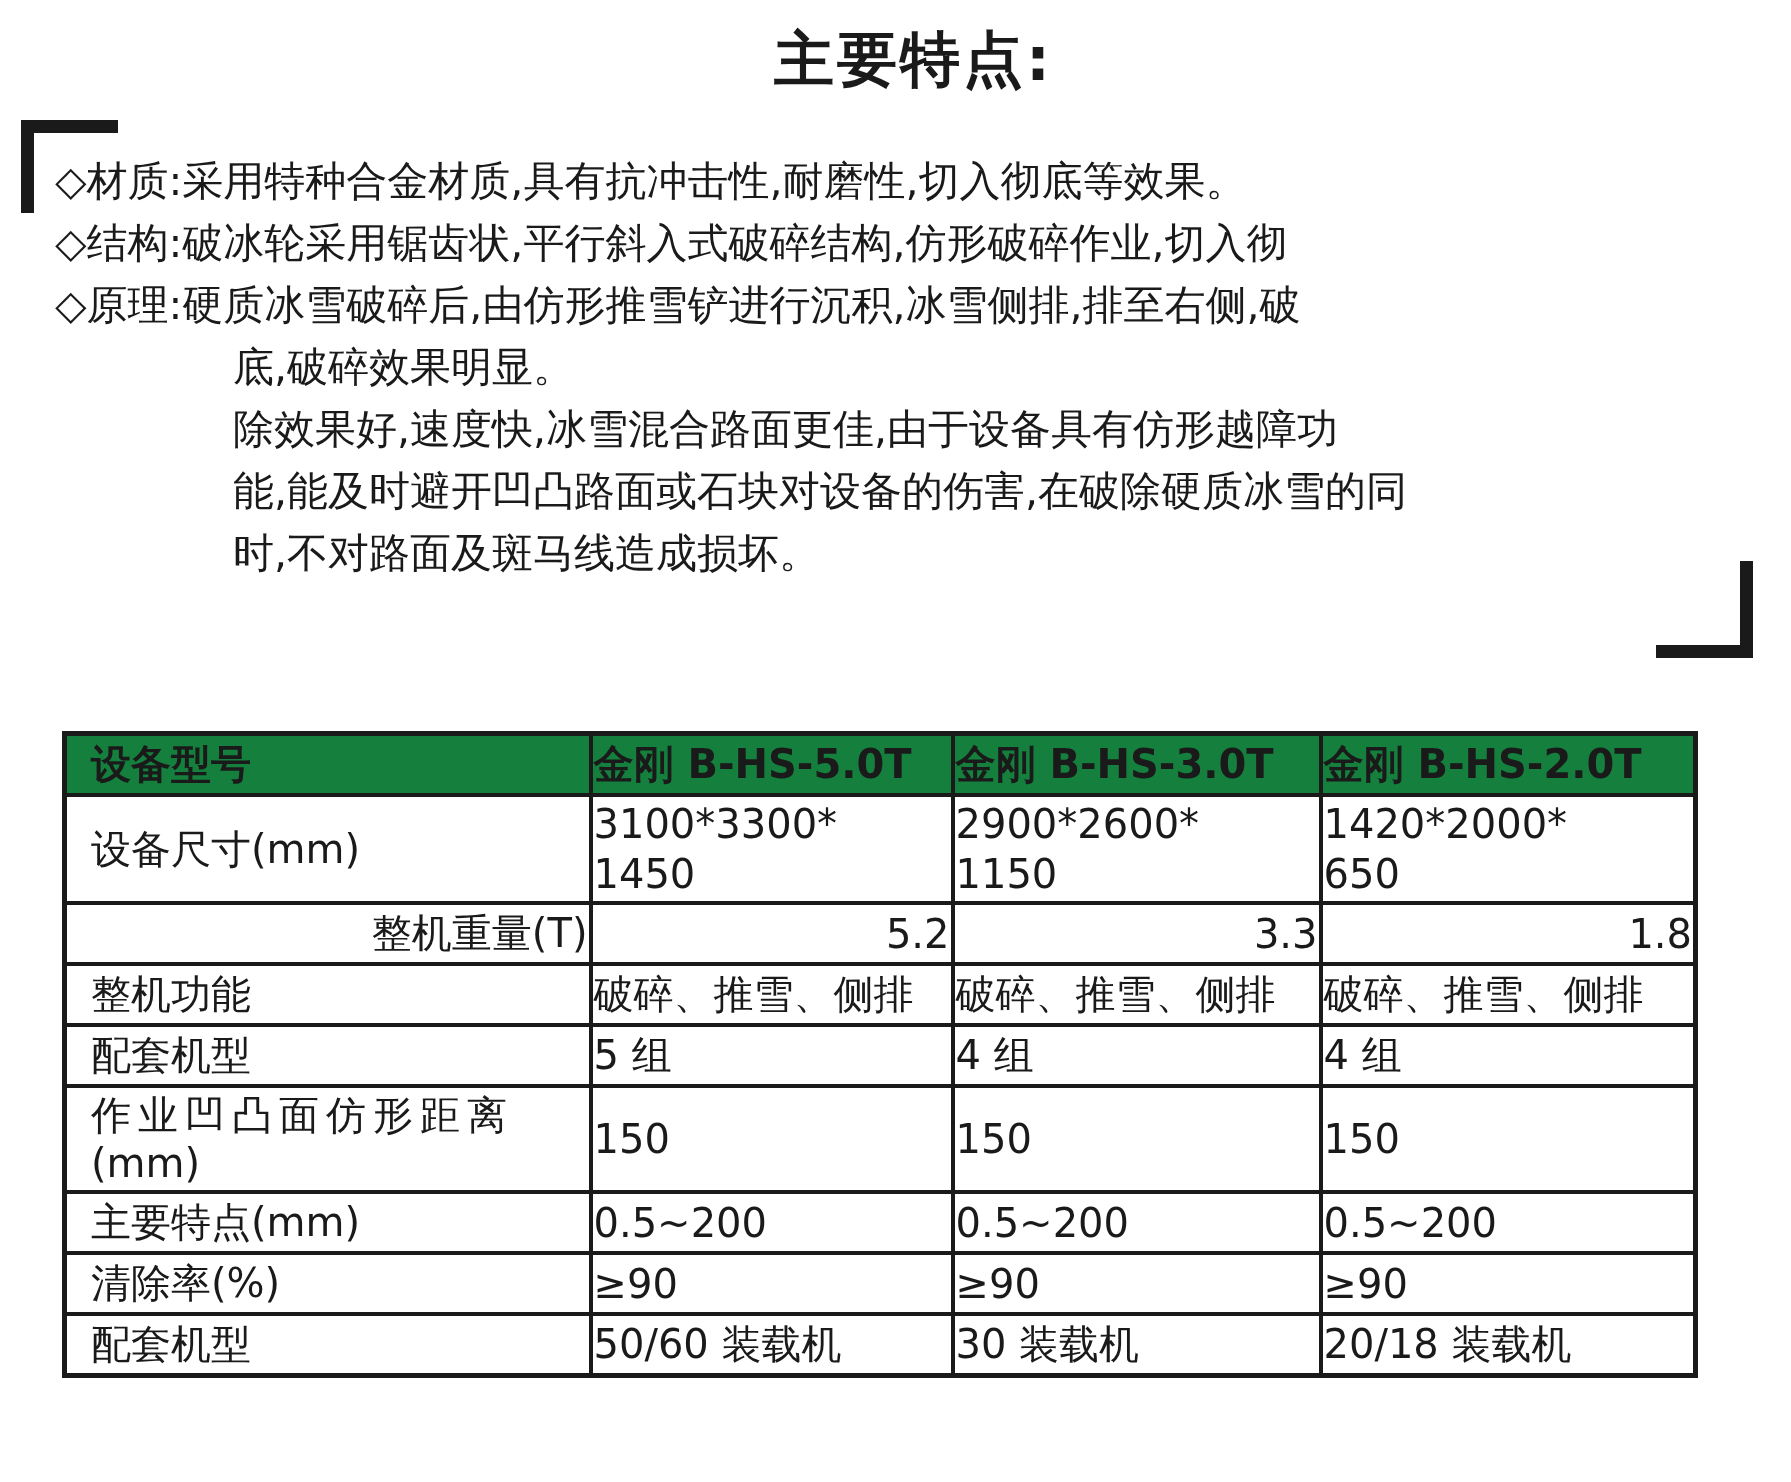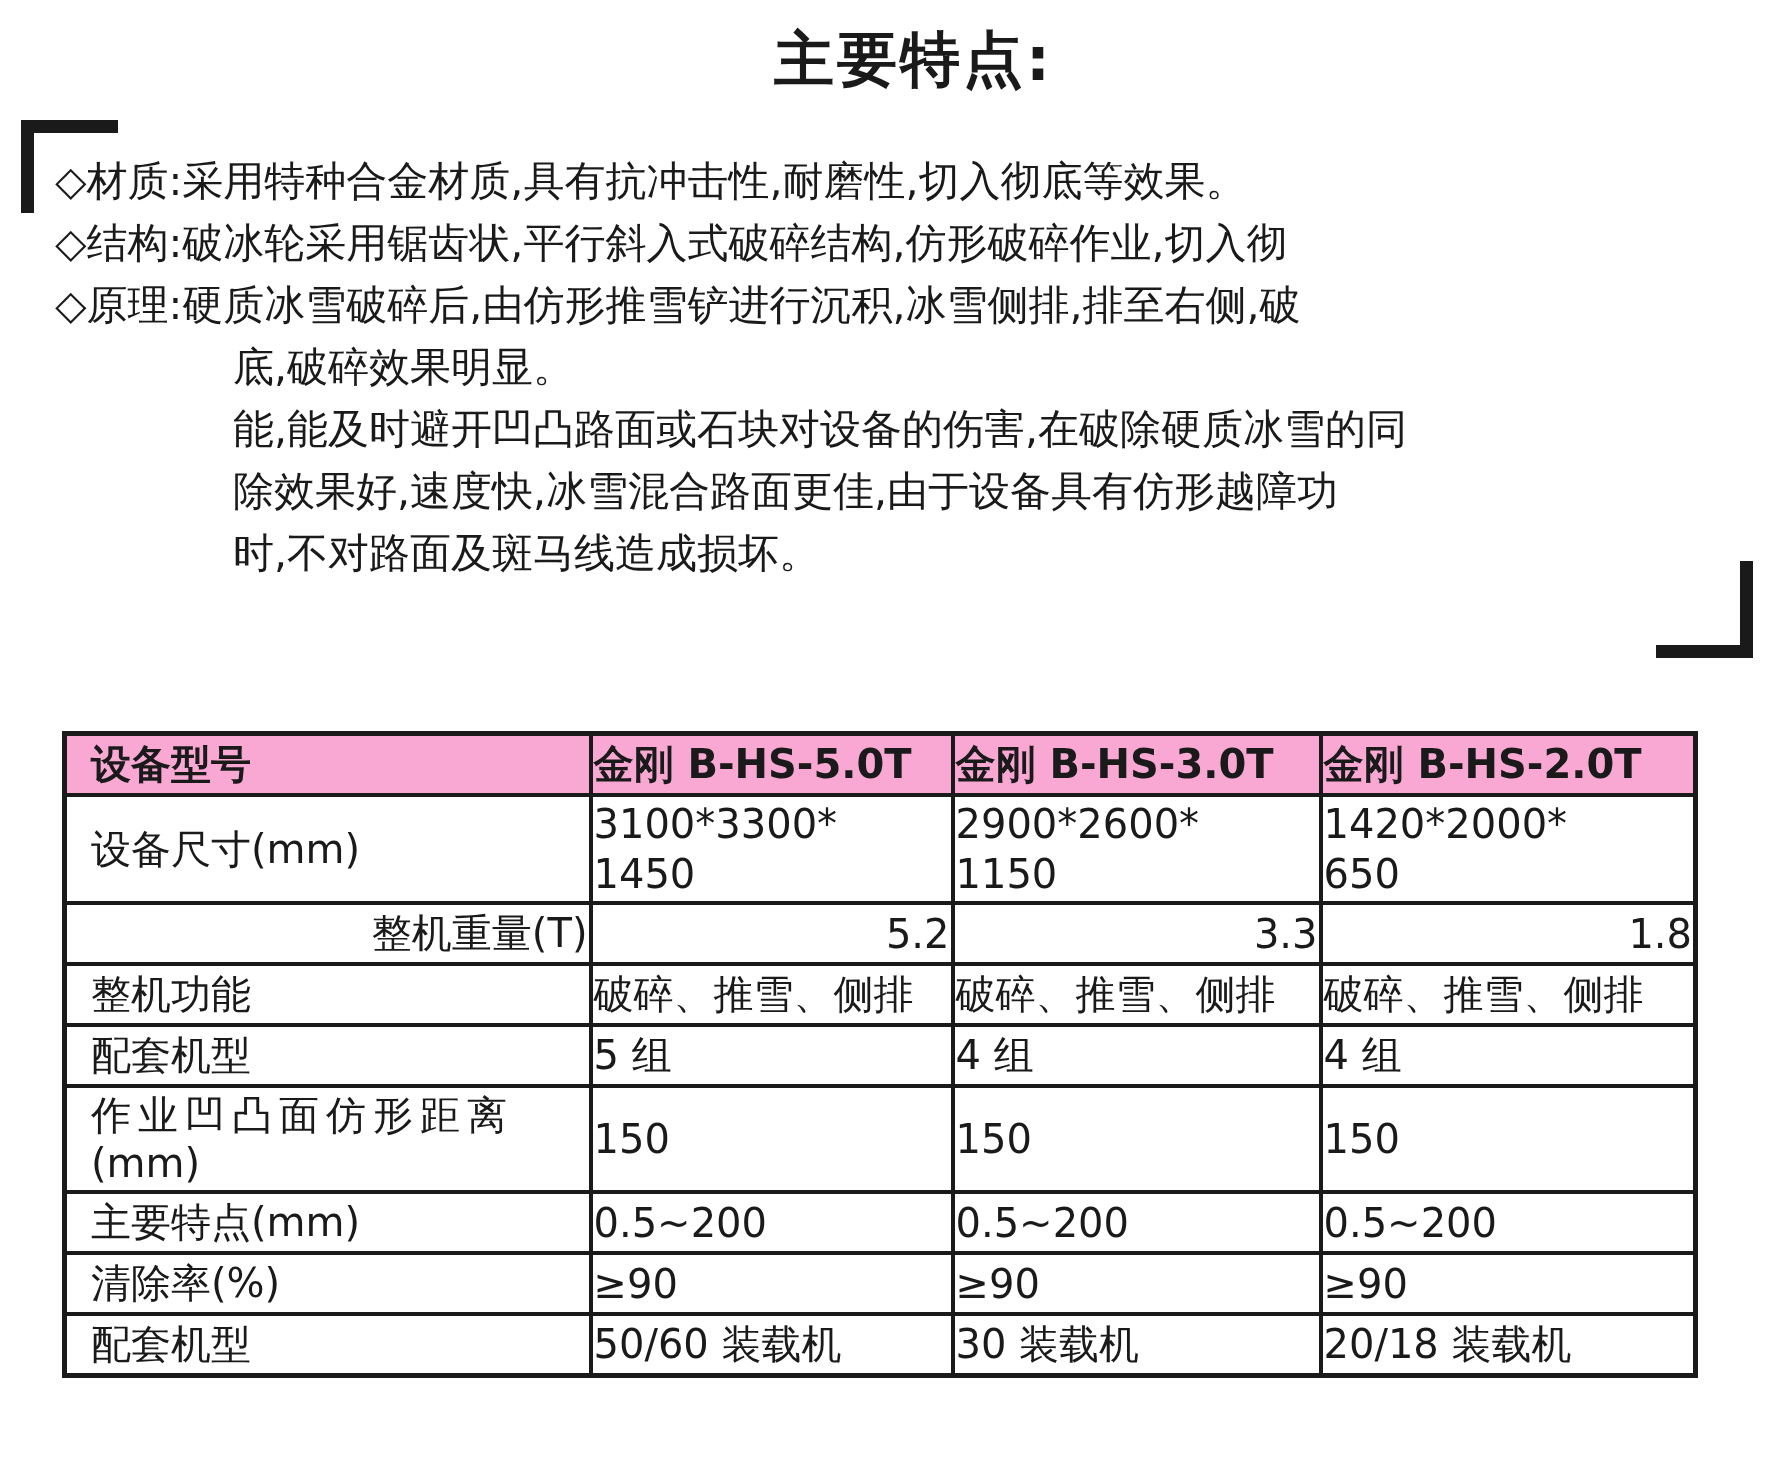--- a/index.html
+++ b/index.html
@@ -59,21 +59,21 @@
     table-layout:fixed;
     border:5px solid #1a1a1a;
   }
   table.spec th, table.spec td{
     border:4px solid #1a1a1a;
     vertical-align:middle;
     overflow:hidden;
     white-space:nowrap;
   }
   table.spec th{
-    background:#f9a8d4;
+    background:#15803d;
     text-align:left;
     font-size:40px;
     font-weight:700;
   }
   td.lbl, th.lbl{ padding-left:24px; }
   td.val, th.val{ }
   td.lbl{ font-size:40px; font-weight:500; }
   td.val{ font-size:40px; font-weight:500; }
   tr.hrow{ height:57px; }
   tr.r1{ height:108px; }
@@ -97,22 +97,22 @@
   <div class="title">主要特点:</div>
 
   <div class="bracket-tl"></div>
   <div class="bracket-br"></div>
 
   <div class="features">
     <div class="fline">◇材质:采用特种合金材质,具有抗冲击性,耐磨性,切入彻底等效果。</div>
     <div class="fline">◇结构:破冰轮采用锯齿状,平行斜入式破碎结构,仿形破碎作业,切入彻</div>
     <div class="fline">◇原理:硬质冰雪破碎后,由仿形推雪铲进行沉积,冰雪侧排,排至右侧,破</div>
     <div class="fline cont">底,破碎效果明显。</div>
+    <div class="fline cont">除效果好,速度快,冰雪混合路面更佳,由于设备具有仿形越障功</div>
     <div class="fline cont">能,能及时避开凹凸路面或石块对设备的伤害,在破除硬质冰雪的同</div>
-    <div class="fline cont">除效果好,速度快,冰雪混合路面更佳,由于设备具有仿形越障功</div>
     <div class="fline cont">时,不对路面及斑马线造成损坏。</div>
   </div>
 
   <table class="spec">
     <colgroup>
       <col style="width:526px">
       <col style="width:362px">
       <col style="width:368px">
       <col style="width:375px">
     </colgroup>

